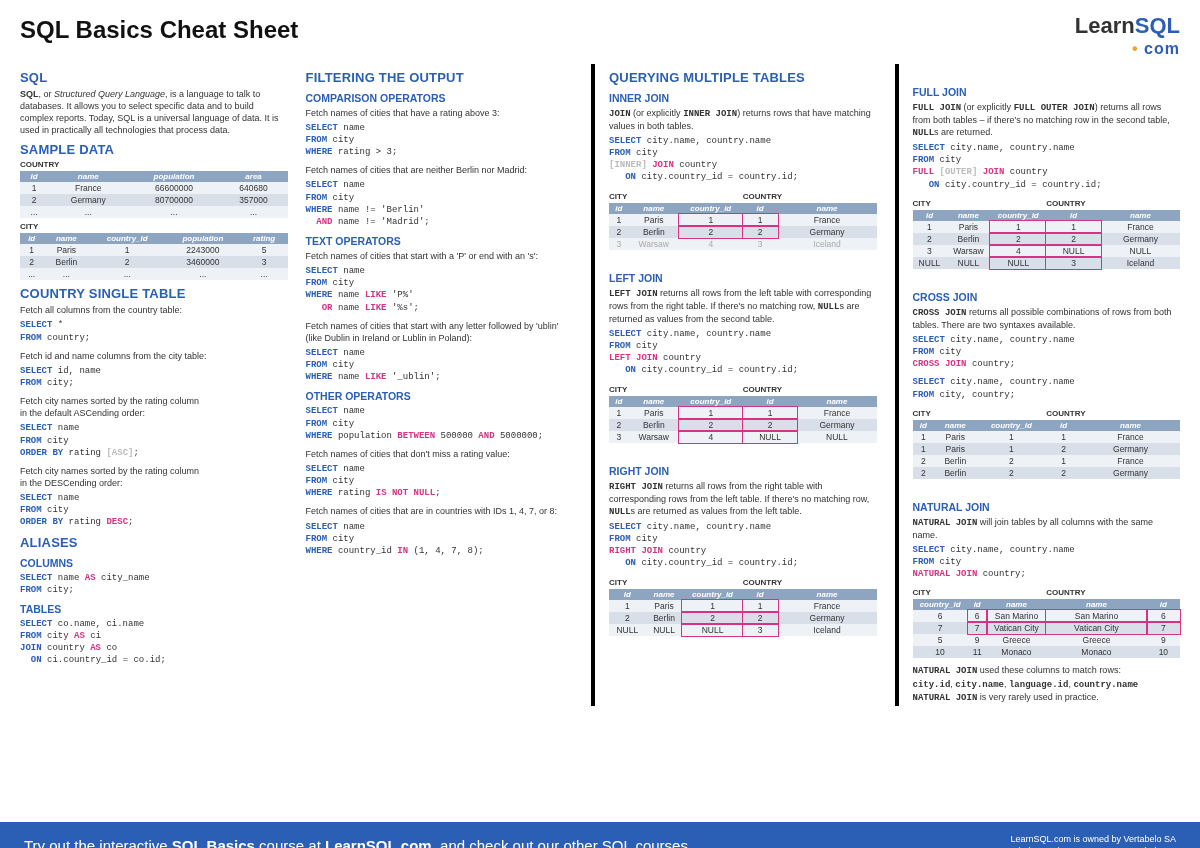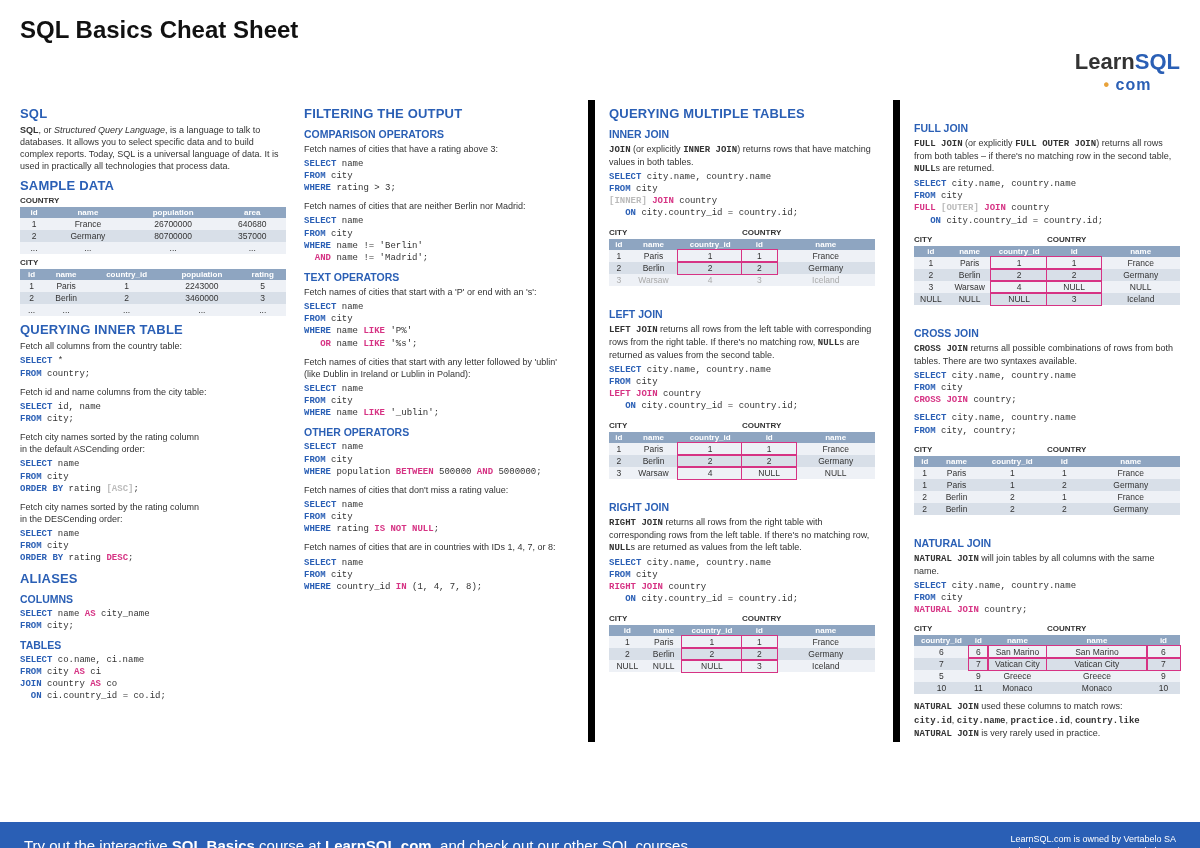--- a/index.html
+++ b/index.html
@@ -1,39 +1,39 @@
 <!DOCTYPE html>
 <html><head>
 <meta charset="utf-8">
 <style>
   * { box-sizing: border-box; margin: 0; padding: 0; }
   body { font-family: Arial, Helvetica, sans-serif; background: #fff; width: 1200px; height: 848px; overflow: hidden; font-size: 9.5px; color: #333; }
   .page { padding: 16px 20px 0 20px; height: 822px; }
   .topbar { display: flex; justify-content: space-between; align-items: flex-start; margin-bottom: 6px; }
   .title { font-size: 24px; font-weight: 800; color: #111; }
-  .logo { font-size: 22px; font-weight: 800; text-align: center; line-height: 0.95; margin-top: 36px; }
+  .logo { font-size: 22px; font-weight: 800; text-align: right; line-height: 0.95; }
   .logo .sql { color: #2a5fb5; }
   .logo .com { font-size: 16px; color: #2a5fb5; font-weight: 700; letter-spacing: 1px; }
   .logo .dot { color: #e8a23a; }
   .cols { display: flex; gap: 18px; }
   .col { flex: 1; min-width: 0; }
-  .col.c3, .col.c4 { border-left: 7px solid #000000; padding-left: 14px; }
+  .col.c3, .col.c4 { border-left: 4px solid #000000; padding-left: 14px; }
   h2 { color: #2a5fb5; font-size: 13px; font-weight: 800; margin: 6px 0 3px 0; letter-spacing: 0.2px; }
   h3 { color: #2a5fb5; font-size: 10.5px; font-weight: 800; margin: 7px 0 3px 0; }
   p { font-size: 9px; line-height: 1.35; margin: 2px 0; }
   p em { font-style: italic; }
   p b, p strong { font-weight: 700; }
   .code-inline, code { font-family: 'Courier New', monospace; font-size: 9px; }
   pre { font-family: 'Courier New', monospace; font-size: 9px; line-height: 1.35; margin: 3px 0 6px 0; white-space: pre; }
   .kw-blue { color: #2a5fb5; font-weight: 700; }
   .kw-pink { color: #d63384; font-weight: 700; }
   .kw-opt { color: #bbb; font-weight: 700; }
   table { border-collapse: collapse; font-size: 8.5px; margin: 2px 0 4px 0; }
   table.full { width: 100%; }
-  th { background: #8ea5c1; color: #fff; font-weight: 700; padding: 1px 4px; text-align: center; font-size: 8px; }
+  th { background: #8ea5c1; color: #fff; font-weight: 700; padding: 1px 4px; text-align: center; font-size: 8px; font-style: italic; }
   td { padding: 1px 4px; text-align: center; }
   tr.odd td { background: #eef1f6; }
   tr.even td { background: #d8dfe8; }
   tr.fade td { color: #aaa; }
   .tlabel { font-size: 8px; font-weight: 700; margin-top: 2px; }
   .jointables { display: flex; gap: 0; }
   .jointables .half { flex: 1; }
   .jointables table { width: 100%; }
   .hl-pink { outline: 1px solid #d63384; }
   .footer { background: #2a5fb5; color: #fff; height: 47px; display: flex; justify-content: space-between; align-items: center; padding: 0 24px; }
@@ -65,21 +65,21 @@
         <tbody>
             <tr>
               <th>id</th>
               <th>name</th>
               <th>population</th>
               <th>area</th>
             </tr>
         <tr class="odd">
               <td>1</td>
               <td>France</td>
-              <td>26700000</td>
+              <td>66600000</td>
               <td>640680</td>
             </tr>
         <tr class="even">
               <td>2</td>
               <td>Germany</td>
               <td>80700000</td>
               <td>357000</td>
             </tr>
         <tr class="odd">
               <td>...</td>
@@ -116,21 +116,21 @@
         <tr class="odd">
               <td>...</td>
               <td>...</td>
               <td>...</td>
               <td>...</td>
               <td>...</td>
             </tr>
       </tbody>
         </table>
 
-      <h2>QUERYING INNER TABLE</h2>
+      <h2>COUNTRY SINGLE TABLE</h2>
       <p>Fetch all columns from the country table:</p>
       <pre><span class="kw-blue">SELECT</span> *
 <span class="kw-blue">FROM</span> country;</pre>
       <p>Fetch id and name columns from the city table:</p>
       <pre><span class="kw-blue">SELECT</span> id, name
 <span class="kw-blue">FROM</span> city;</pre>
       <p><span>Fetch city names sorted by the rating column</span><br><span>in the default ASCending order:</span></p>
       <pre><span class="kw-blue">SELECT</span> name
 <span class="kw-blue">FROM</span> city
 <span class="kw-blue">ORDER BY</span> rating <span class="kw-opt">[ASC]</span>;</pre>
@@ -565,21 +565,21 @@
                   <td>9</td>
                 </tr>
           <tr class="even">
                   <td>Monaco</td>
                   <td>10</td>
                 </tr>
               </tbody>
             </table>
         </div>
       </div>
-      <p><code><b>NATURAL JOIN</b></code> used these columns to match rows:<br><code><b>city.id</b></code>, <code><b>city.name</b></code>, <code><b>practice.id</b></code>, <code><b>country.like</b></code><br><code><b>NATURAL JOIN</b></code> is very rarely used in practice.</p>
+      <p><code><b>NATURAL JOIN</b></code> used these columns to match rows:<br><code><b>city.id</b></code>, <code><b>city.name</b></code>, <code><b>language.id</b></code>, <code><b>country.name</b></code><br><code><b>NATURAL JOIN</b></code> is very rarely used in practice.</p>
     </div>
 
   </div>
 </div>
 
 <div class="footer">
   <div class="left">Try out the interactive <b>SQL Basics</b> course at <b>LearnSQL.com</b>, and check out our other SQL courses.</div>
   <div class="right">
     <span>LearnSQL.com is owned by Vertabelo SA</span><br>
     <span>vertabelo.com | CC BY-NC-ND Vertabelo SA</span>

